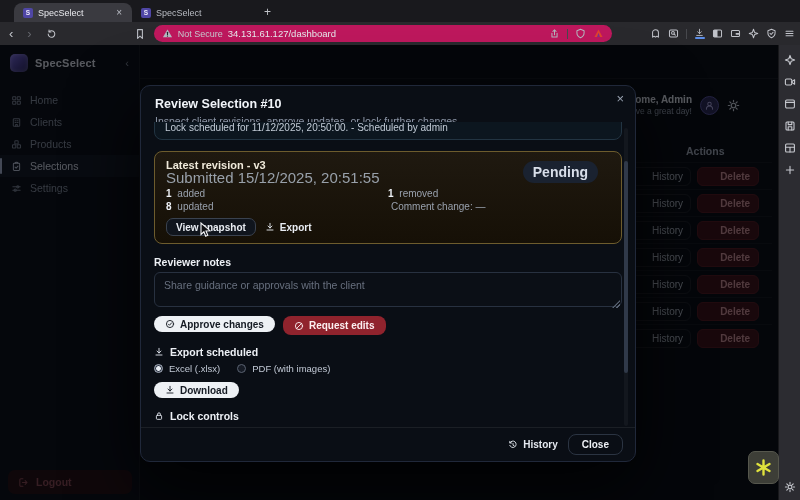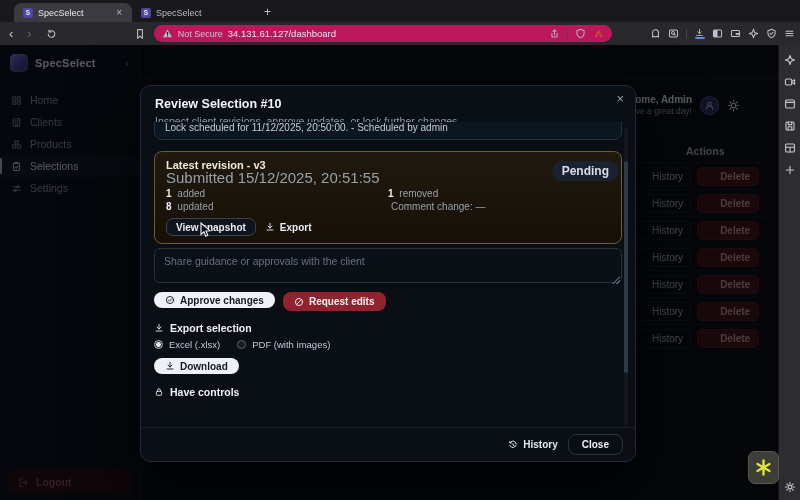--- a/index.html
+++ b/index.html
@@ -88,21 +88,21 @@
   .m-title { padding:11px 14px 0; font-size:12.5px; font-weight:bold; color:#f1f4f9; }
   .m-sub { padding:4px 14px 0; font-size:10.5px; color:#8d97a8; }
   .m-close { position:absolute; top:6px; right:11px; font-size:13px; color:#9aa3b2; line-height:1; }
   .m-body { position:absolute; left:0; top:36px; width:100%; height:307px; overflow:hidden; }
 
   .banner { margin:-8px 13px 0; padding:7px 10px 6px; background:#0c161f; border:1px solid #223442; border-radius:8px; font-size:10px; color:#c2cbd6; }
 
   .rev-card { position:relative; margin:11px 13px 0; padding:7px 11px 7px; border:1px solid #6d5c2d; border-radius:8px; background:linear-gradient(180deg,#1f1910,#161006); }
   .rev-title { font-size:11px; font-weight:bold; color:#efe9da; line-height:12px; }
   .rev-sub { margin-top:2px; font-size:15px; color:#98a0aa; line-height:10px; }
-  .status-pill { position:absolute; top:9px; right:2px; background:#1a2230; border-radius:999px; padding:3px 10px; font-size:12px; font-weight:600; color:#d8dee9; }
+  .status-pill { position:absolute; top:9px; right:23px; background:#1a2230; border-radius:999px; padding:3px 10px; font-size:14px; font-weight:600; color:#d8dee9; }
   .stats { margin-top:5px; display:grid; grid-template-columns:1fr 1fr; row-gap:2px; }
   .stat { font-size:10px; color:#99a1ad; line-height:11px; }
   .stat b { color:#eef1f6; margin-right:3px; }
   .rev-btns { margin-top:6px; display:flex; align-items:center; gap:9px; }
   .btn-snapshot { height:18px; display:inline-flex; align-items:center; padding:0 9px; background:#10151d; border:1px solid #3a424f; border-radius:7px; font-size:10px; font-weight:600; color:#e9edf3; }
   .btn-export { height:18px; display:inline-flex; align-items:center; gap:5px; font-size:10px; font-weight:600; color:#e9edf3; }
   .btn-export .icon { width:10px; height:10px; }
 
   .notes-label { margin:13px 13px 0; font-size:10.5px; font-weight:bold; color:#edf0f5; line-height:11px; }
   .notes-wrap { position:relative; margin:4px 13px 0; }
@@ -504,20 +504,21 @@
             <span class="icon">
                 <svg viewBox="0 0 12 12" fill="none" stroke="currentColor" stroke-width="1.1" stroke-linecap="round" stroke-linejoin="round">
                   <path d="M6 1.6v5.6M3.6 4.9 6 7.2l2.4-2.3M2.4 9.6h7.2"></path>
                 </svg>
               </span>
             <span>Export</span>
           </span>
         </div>
       </div>
 
+      <div class="notes-label">Reviewer notes</div>
       <div class="notes-wrap">
         <textarea placeholder="Share guidance or approvals with the client" style=""></textarea>
         <span class="resize-handle"></span>
       </div>
 
       <div class="action-row">
         <span class="btn-white">
           <span class="icon">
               <svg viewBox="0 0 12 12" fill="none" stroke="currentColor" stroke-width="1.1" stroke-linecap="round" stroke-linejoin="round">
                 <circle cx="6" cy="6" r="4.3"></circle>
@@ -536,21 +537,21 @@
           <span>Request edits</span>
         </span>
       </div>
 
       <div class="sec-head">
         <span class="icon">
             <svg viewBox="0 0 12 12" fill="none" stroke="currentColor" stroke-width="1.1" stroke-linecap="round" stroke-linejoin="round">
               <path d="M6 1.6v5.6M3.6 4.9 6 7.2l2.4-2.3M2.4 9.6h7.2"></path>
             </svg>
           </span>
-        <span>Export selection</span>
+        <span>Export scheduled</span>
       </div>
       <div class="radio-row">
 
       <span class="radio-opt">
             <span class="rdot sel"></span>
             <span class="rl">Excel (.xlsx)</span>
           </span>
           <span class="radio-opt">
             <span class="rdot unsel"></span>
             <span class="rl">PDF (with images)</span>
@@ -567,21 +568,21 @@
         </span>
       </div>
 
       <div class="sec-head">
         <span class="icon">
             <svg viewBox="0 0 12 12" fill="none" stroke="currentColor" stroke-width="1.1" stroke-linecap="round" stroke-linejoin="round">
               <rect x="2.9" y="5.2" width="6.2" height="4.8" rx="1"></rect>
               <path d="M4.3 5.2V3.9a1.7 1.7 0 0 1 3.4 0v1.3"></path>
             </svg>
           </span>
-        <span>Have controls</span>
+        <span>Lock controls</span>
       </div>
 
     </div>
 
     <span class="scroll-track"></span>
     <span class="scroll-thumb"></span>
 
     <div class="m-footer">
       <span class="btn-ghost">
         <span class="icon">

